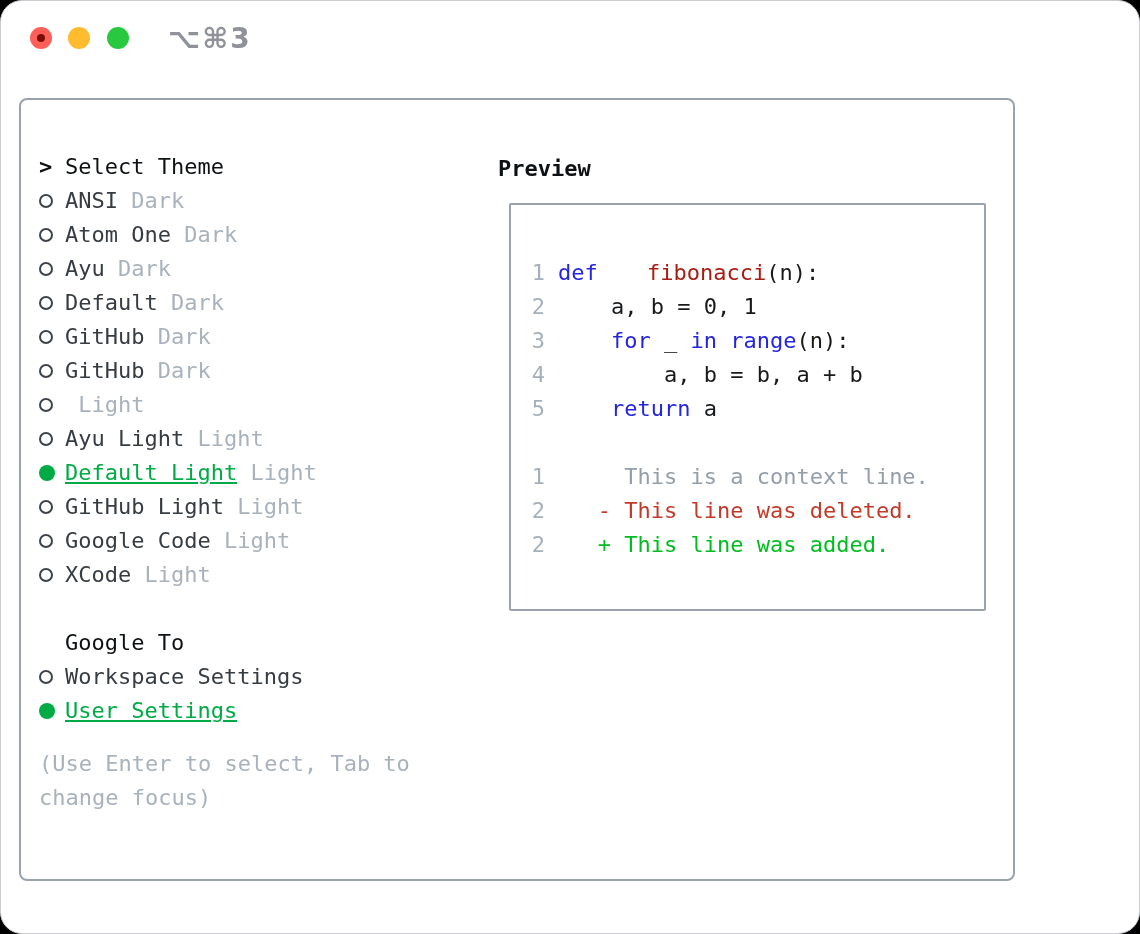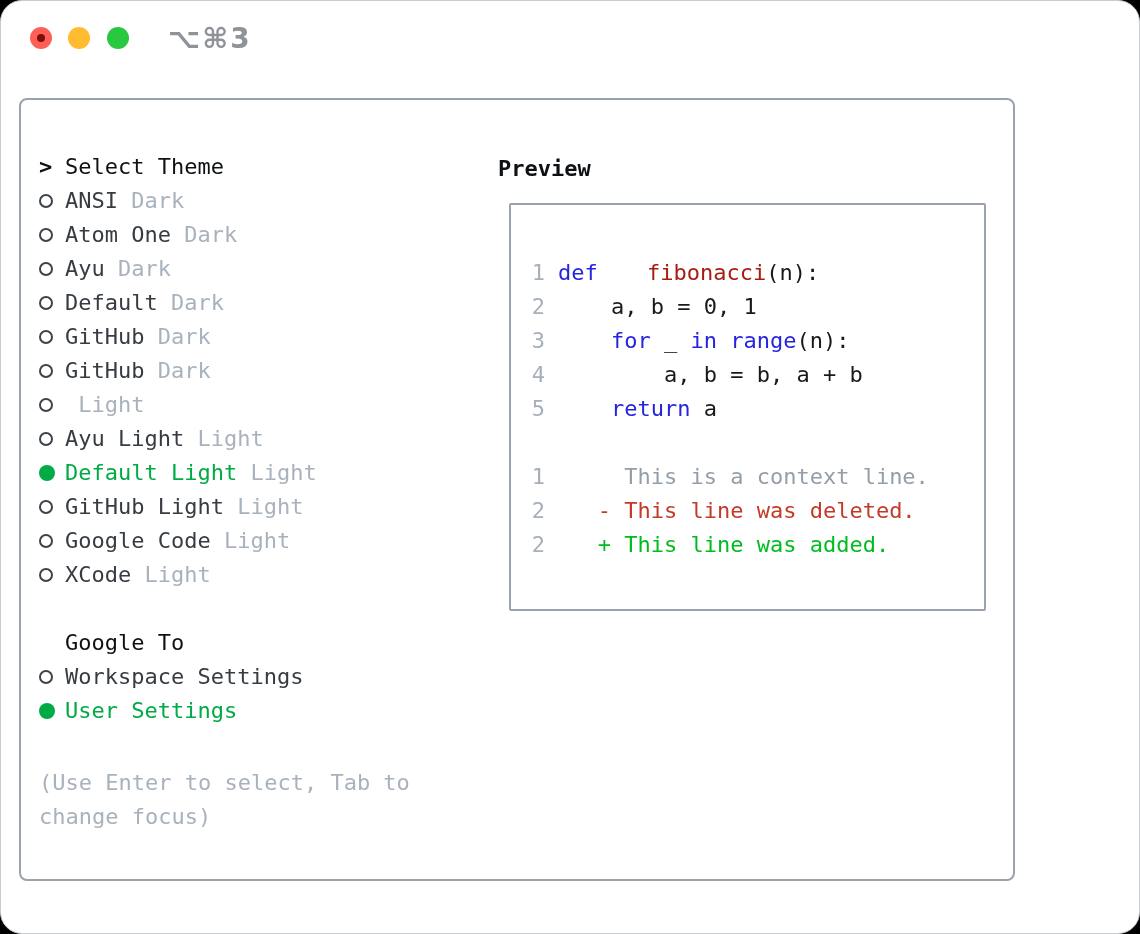--- a/index.html
+++ b/index.html
@@ -36,25 +36,25 @@
   }
   .left{position:absolute;left:0;top:50px;width:470px;font-size:22px;line-height:34px;color:var(--text-dark);}
   .row{height:34px;padding-left:18px;white-space:pre;display:flex;align-items:center;}
   .marker{width:26px;display:inline-flex;align-items:center;flex:0 0 26px;}
   .prompt{font-weight:bold;color:var(--title-black);}
   .title{font-weight:normal;color:var(--title-black);text-align:center;}
   .subtitle{color:var(--title-black);}
   .circle{width:14px;height:14px;border-radius:50%;border:2px solid #3d434a;display:inline-block;}
   .circle.filled{width:16px;height:16px;border:none;background:var(--accent-green);}
   .item .name{color:var(--text-dark);}
-  .item.selected .name{color:var(--accent-green);}
+  .item.selected .name{color:var(--accent-green);text-decoration:underline;}
   .item .variant{color:var(--muted-gray);}
   .blank-row{height:34px;}
   .hint{
-    margin-top:38px;padding-left:18px;width:440px;
+    margin-top:19px;padding-left:18px;width:440px;
     color:var(--muted-gray);font-size:22px;line-height:34px;
   }
   
   .preview-title{
     position:absolute;left:477px;top:52px;height:34px;line-height:34px;
     font-size:22px;font-weight:bold;color:var(--title-black);
   }
   .preview-box{
     position:absolute;left:488px;top:103px;width:477px;height:408px;
     border:2px solid var(--border-gray);border-radius:2px;background:#fff;

